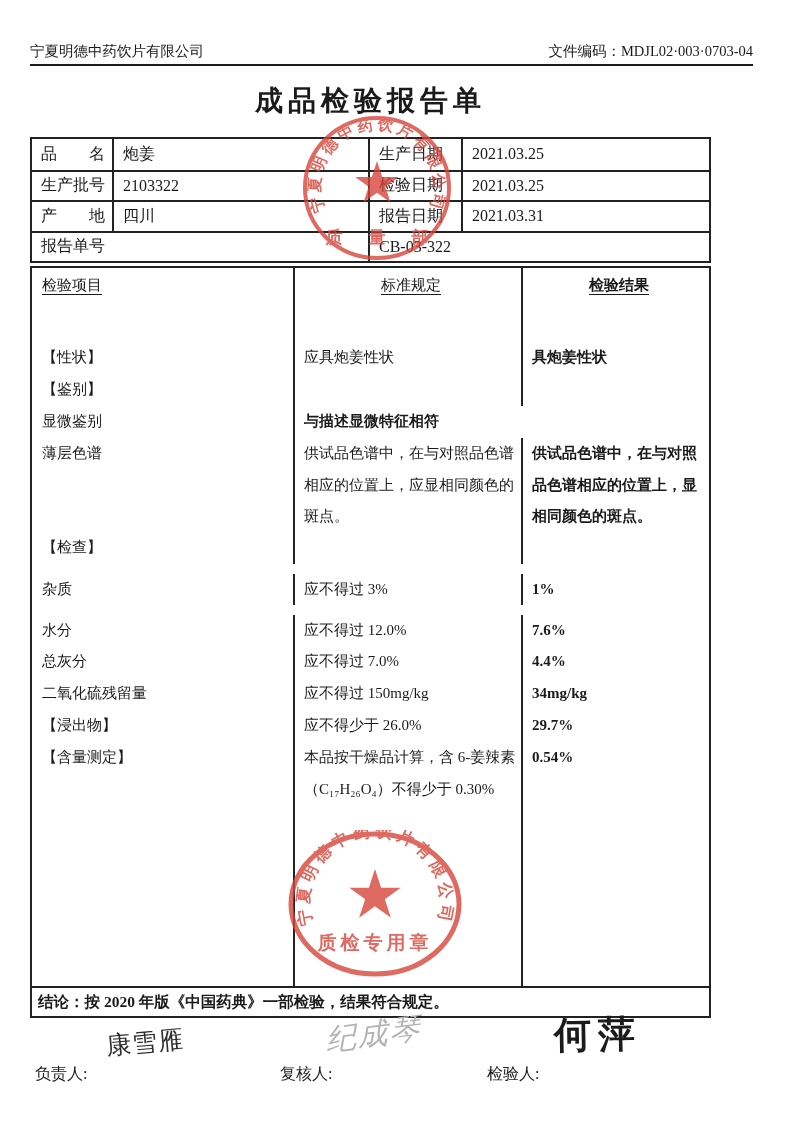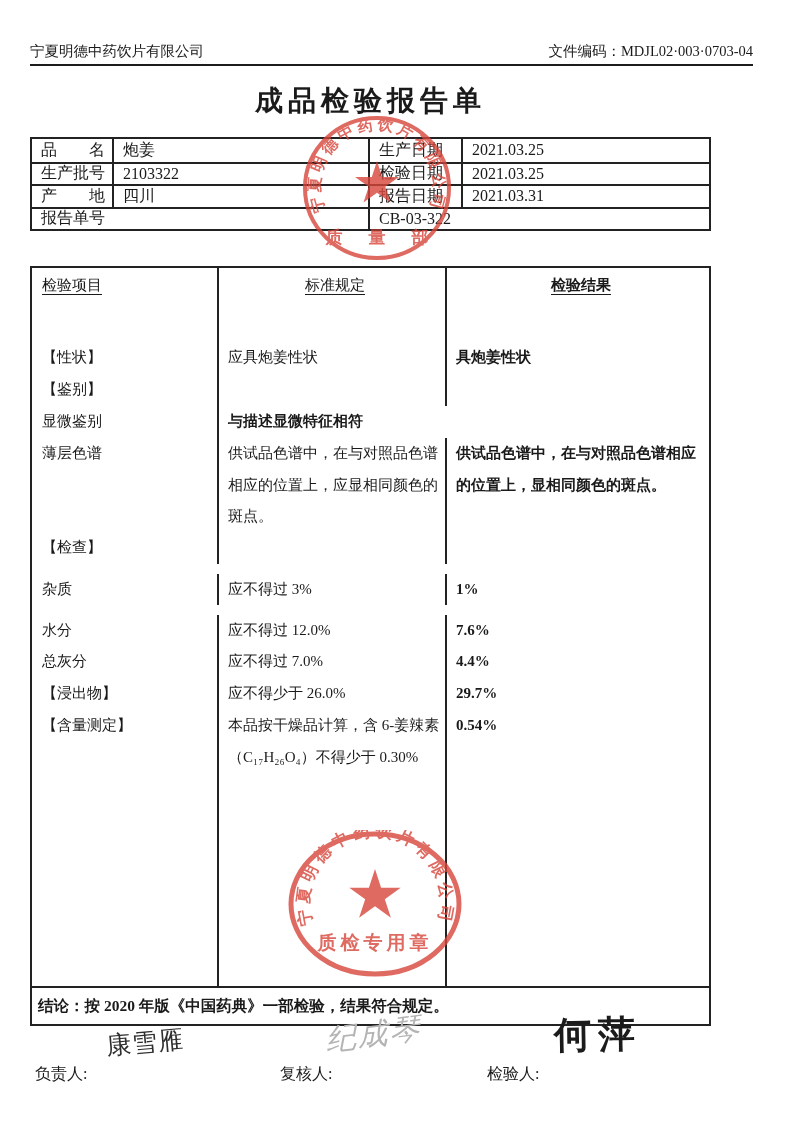--- a/index.html
+++ b/index.html
@@ -8,46 +8,46 @@
 
   
   .header{position:absolute;left:30px;top:42px;width:723px;display:flex;justify-content:space-between;
           align-items:flex-end;border-bottom:2px solid #1c1c1c;padding-bottom:3px;font-size:14.5px;}
 
   
   .title{position:absolute;left:30px;top:82px;width:681px;margin:0;text-align:center;
          font-size:28px;font-weight:bold;letter-spacing:5px;}
 
   
-  .info{position:absolute;left:30px;top:137px;width:681px;height:94px;border:2px solid #222;
+  .info{position:absolute;left:30px;top:137px;width:681px;height:126px;border:2px solid #222;
         box-sizing:border-box;display:grid;grid-template-columns:80px 256px 93px 1fr;
         grid-template-rows:repeat(4,1fr);font-size:16px;}
   .info > div{display:flex;align-items:center;padding-left:9px;box-sizing:border-box;overflow:hidden;}
   .bl{border-left:2px solid #222;}
   .bt{border-top:2px solid #222;}
   .span2a{grid-column:1/3;}
   .span2b{grid-column:3/5;}
 
   
   .main{position:absolute;left:30px;top:266px;width:681px;height:722px;border:2px solid #222;
         box-sizing:border-box;display:flex;flex-direction:column;font-size:15px;}
   .row{display:flex;flex-shrink:0;}
-  .c1{width:185px;padding-left:10px;box-sizing:border-box;line-height:31.5px;}
+  .c1{width:261px;padding-left:10px;box-sizing:border-box;line-height:31.5px;}
   .c2{width:228px;padding-left:9px;padding-right:2px;box-sizing:border-box;border-left:2px solid #222;line-height:31.5px;}
   .c3{flex:1;padding-left:9px;padding-right:2px;box-sizing:border-box;border-left:2px solid #222;line-height:31.5px;font-weight:bold;}
   .thead{height:74px;}
   .thead > div{padding-top:7px;line-height:20px;}
   .thead .c2,.thead .c3{text-align:center;padding-left:8px;}
   .hu{text-decoration:underline;text-underline-offset:4px;}
   .h31{height:31px;margin-top:10px;} .h32{height:32px;} .h64{height:64px;} .h94{height:94px;}
   .fillrow{flex:1;}
   .fillrow .c1,.fillrow .c2,.fillrow .c3{height:100%;}
 
   
-  .concl{position:absolute;left:30px;top:986px;width:681px;height:40px;border:2px solid #222;
+  .concl{position:absolute;left:30px;top:986px;width:681px;height:32px;border:2px solid #222;
          box-sizing:border-box;display:flex;align-items:center;padding-left:6px;
          font-weight:bold;font-size:15.5px;background:#fff0;}
 
   
   .signs{position:absolute;left:30px;top:1020px;width:681px;height:95px;font-size:16px;}
   .sig-label{position:absolute;top:8px;margin-top:36px;}
   .lab1{left:5px;} .lab2{left:250px;} .lab3{left:457px;}
   .sig-name{position:absolute;white-space:nowrap;}
   .name1{left:76px;top:6px;font-size:25px;color:#2e2e2e;transform:rotate(-5deg);letter-spacing:1px;}
   .name2{left:298px;top:-6px;font-size:30px;color:#b4b4b4;transform:rotate(-7deg) skewX(-18deg);letter-spacing:2px;}
@@ -131,20 +131,25 @@
     </div>
     <div class="row h31">
       <div class="c1">水分</div>
       <div class="c2">应不得过 12.0%</div>
       <div class="c3">7.6%</div>
     </div>
     <div class="row h32">
       <div class="c1">总灰分</div>
       <div class="c2">应不得过 7.0%</div>
       <div class="c3">4.4%</div>
+    </div>
+    <div class="row h32">
+      <div class="c1">二氧化硫残留量</div>
+      <div class="c2">应不得过 150mg/kg</div>
+      <div class="c3">34mg/kg</div>
     </div>
     <div class="row h32">
       <div class="c1">【浸出物】</div>
       <div class="c2">应不得少于 26.0%</div>
       <div class="c3">29.7%</div>
     </div>
     <div class="row h64">
       <div class="c1">【含量测定】</div>
       <div class="c2">本品按干燥品计算，含 6-姜辣素（C₁₇H₂₆O₄）不得少于 0.30%</div>
       <div class="c3">0.54%</div>

